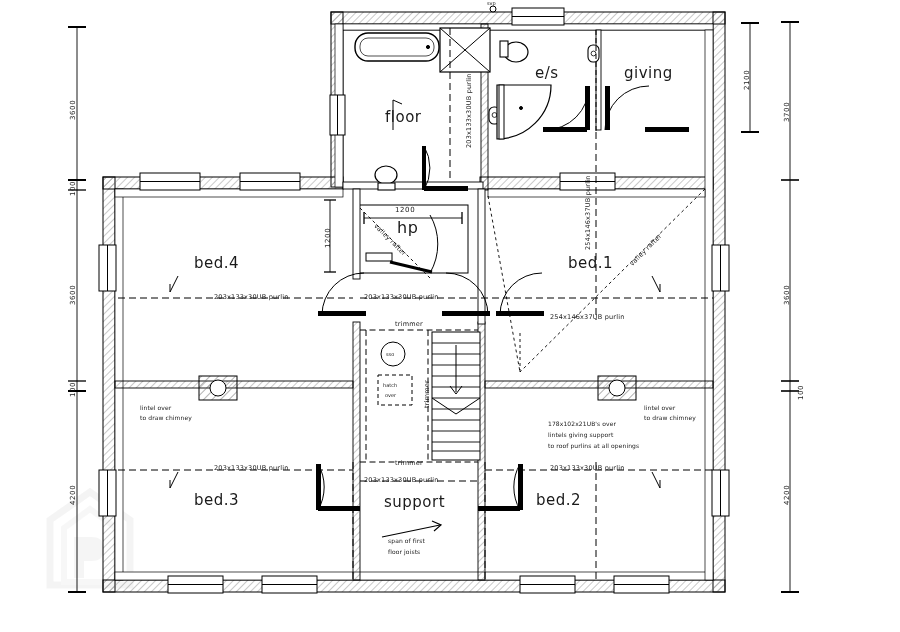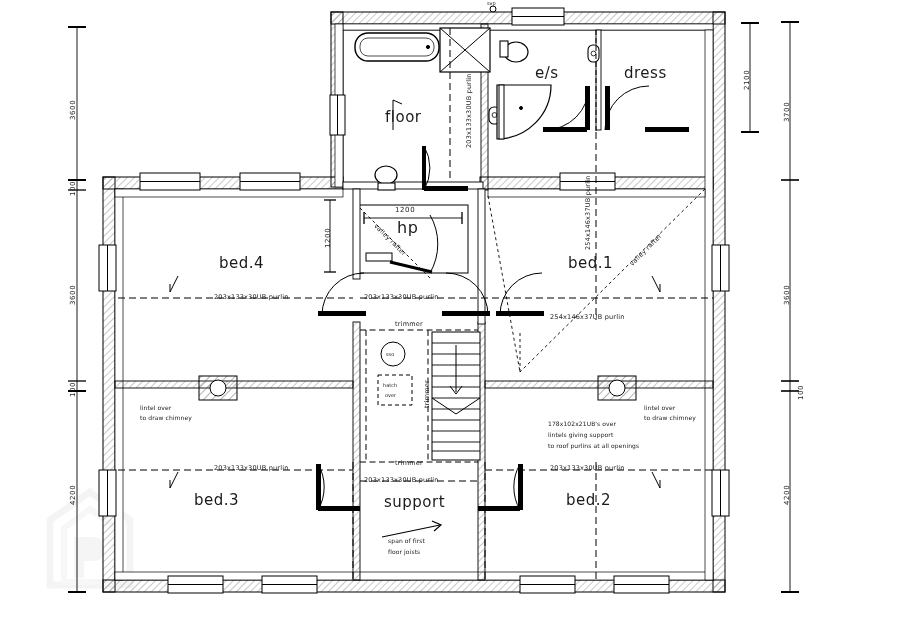--- a/index.html
+++ b/index.html
@@ -297,28 +297,28 @@
     <line x1="330" y1="200" x2="330" y2="272"></line>
     <line x1="324" y1="200" x2="336" y2="200" stroke-width="1.3"></line>
     <line x1="324" y1="272" x2="336" y2="272" stroke-width="1.3"></line>
 
     <line x1="364" y1="218" x2="462" y2="218"></line>
     <line x1="364" y1="212" x2="364" y2="224" stroke-width="1.3"></line>
     <line x1="462" y1="212" x2="462" y2="224" stroke-width="1.3"></line>
   </g>
 </svg>
 
-<div class="lbl room" style="left:219px;top:254px;text-align:center;">bed.4</div>
+<div class="lbl room" style="left:194px;top:254px;text-align:center;">bed.4</div>
 <div class="lbl room" style="left:568px;top:254px;">bed.1</div>
 <div class="lbl room" style="left:194px;top:491px;">bed.3</div>
-<div class="lbl room" style="left:566px;top:491px;">bed.2</div>
+<div class="lbl room" style="left:536px;top:491px;">bed.2</div>
 <div class="lbl room" style="left:384px;top:493px;">support</div>
 <div class="lbl room" style="left:385px;top:108px;">floor</div>
 <div class="lbl room" style="left:535px;top:64px;">e/s</div>
-<div class="lbl room" style="left:624px;top:64px;">dress</div>
+<div class="lbl room" style="left:624px;top:64px;">giving</div>
 <div class="lbl room sm" style="left:397px;top:218px;">hp</div>
 
 <div class="lbl note" style="left:214px;top:293px;">203x133x30UB purlin</div>
 <div class="lbl note" style="left:364px;top:293px;">203x133x30UB purlin</div>
 <div class="lbl note" style="left:214px;top:464px;">203x133x30UB purlin</div>
 <div class="lbl note" style="left:550px;top:464px;">203x133x30UB purlin</div>
 <div class="lbl note" style="left:364px;top:476px;">203x133x30UB purlin</div>
 <div class="lbl note" style="left:550px;top:313px;">254x146x37UB purlin</div>
 
 <div class="lbl note rot90" style="left:465px;top:148px;">203x133x30UB purlin</div>

